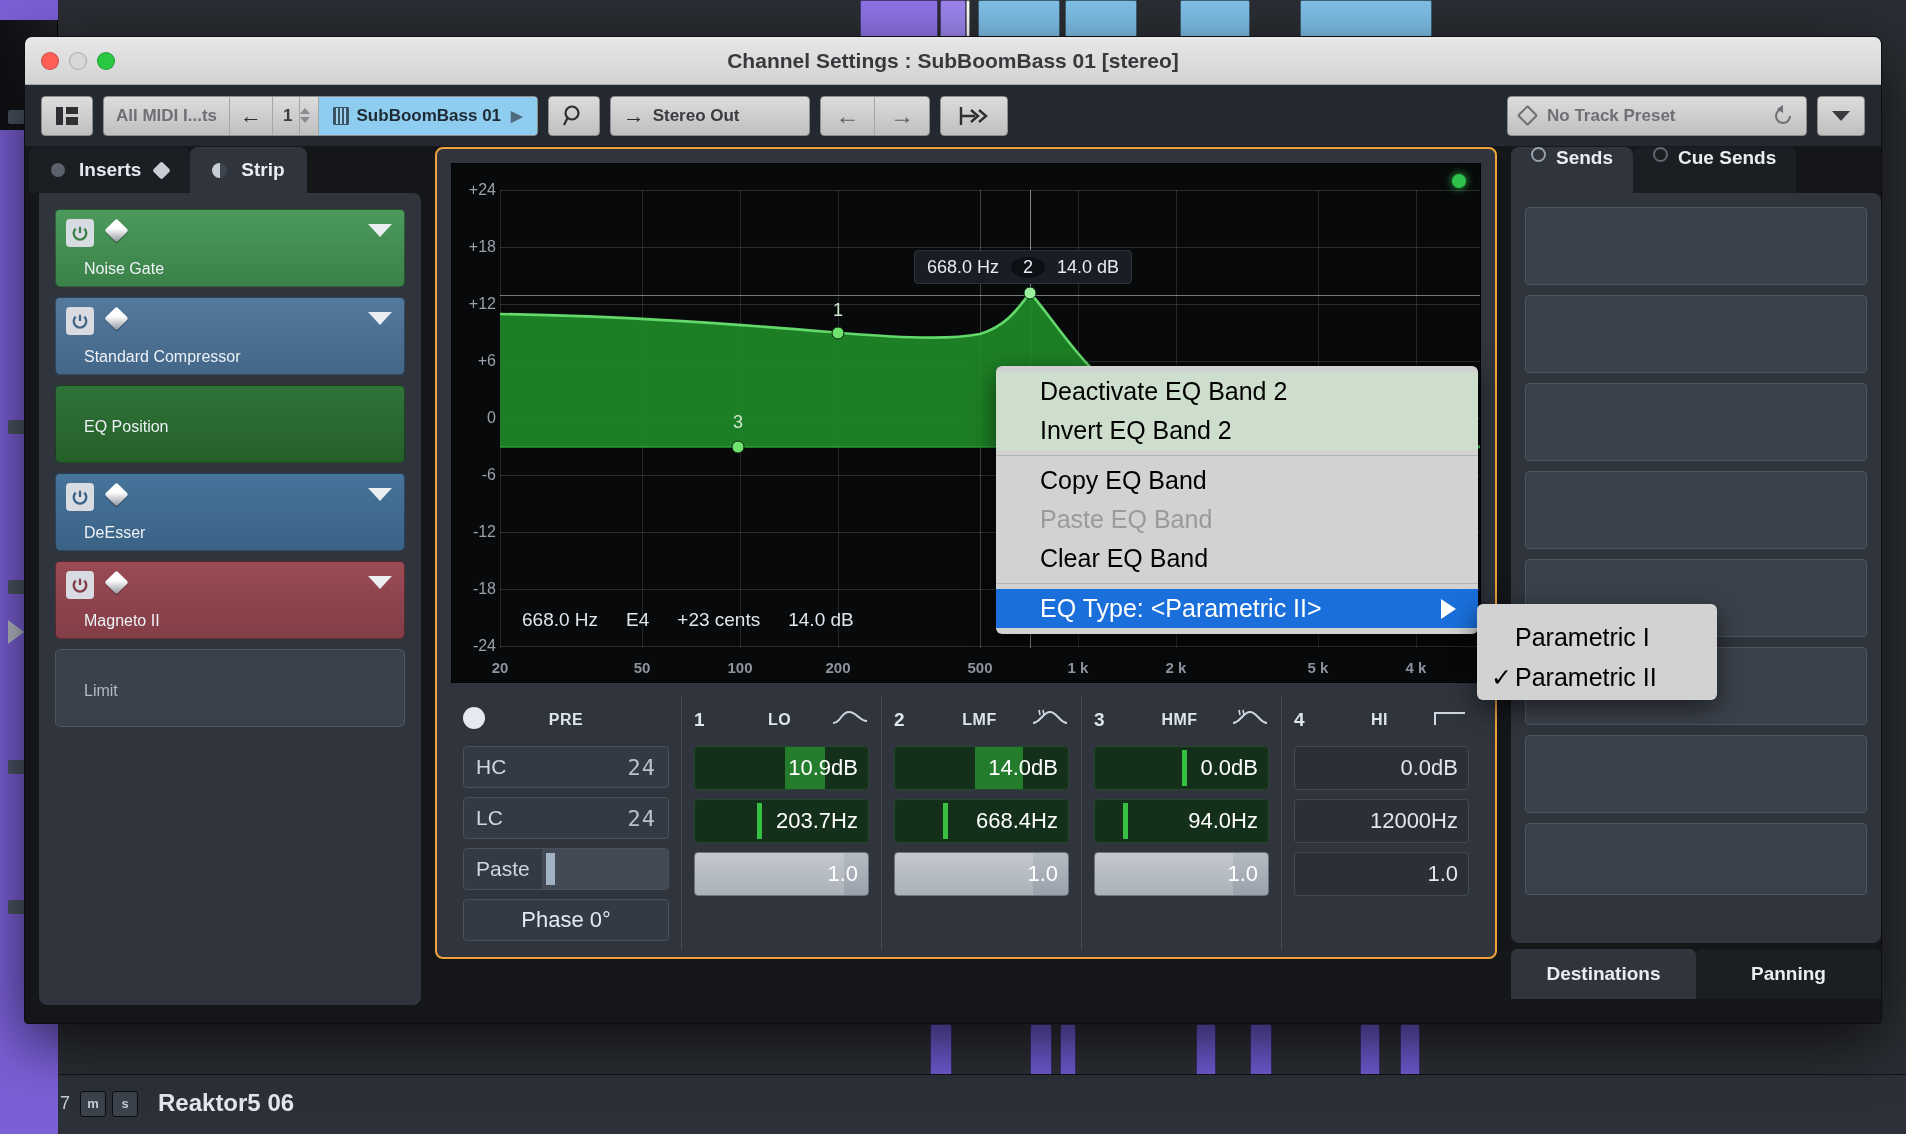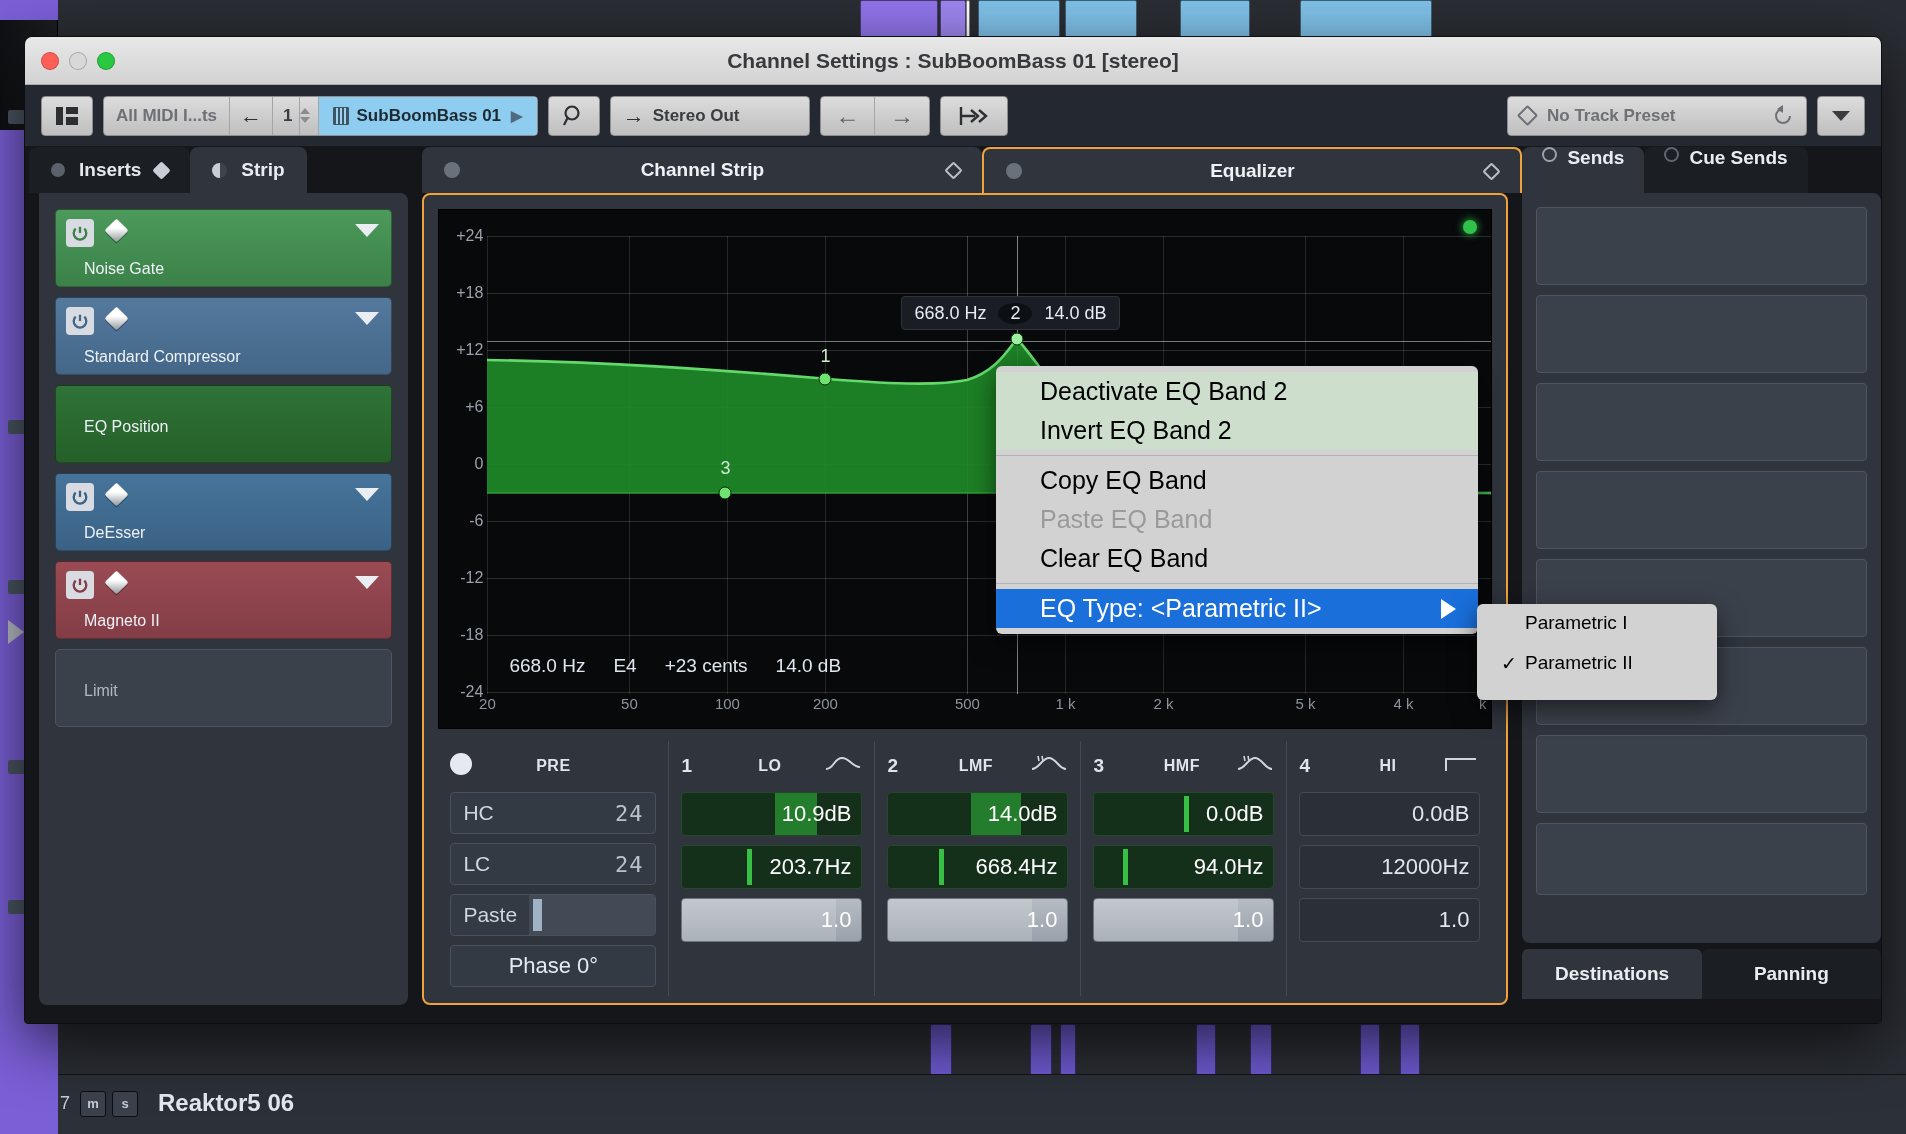--- a/index.html
+++ b/index.html
@@ -125,21 +125,21 @@
      border-radius: 8px; height: 812px; padding: 14px; position: relative; }
 
   
   .graph { position: relative; background: #07090b; border: 1px solid #000; height: 520px;
      overflow: hidden; }
   .graph .plot { position: absolute; left: 48px; right: 0; top: 26px; bottom: 34px; }
   .vlabel { position: absolute; left: 4px; color: #9aa1ab; font-size: 16px; width: 40px; text-align:right;
      transform: translateY(-50%); }
   .hline { position: absolute; left: 0; right: 0; height: 1px; background: rgba(255,255,255,.14); }
   .vline { position: absolute; top: 0; bottom: 0; width: 1px; background: rgba(255,255,255,.12); }
-  .flabel { position: absolute; bottom: 16px; color: #8d949e; font-size: 15px; transform: translateX(-50%); }
+  .flabel { position: absolute; bottom: 6px; color: #8d949e; font-size: 15px; transform: translateX(-50%); font-weight: bold; }
   .node { position: absolute; width: 13px; height: 13px; border-radius: 50%;
      background: #6fe26f; border: 1px solid #0b2a0b; transform: translate(-50%,-50%); }
   .nodelabel { position: absolute; color: #cfe8cf; font-size: 18px; transform: translate(-50%,-50%); }
   .greendot { position: absolute; right: 14px; top: 10px; width: 14px; height: 14px;
      border-radius: 50%; background: #2fc14a; box-shadow: 0 0 8px #2fc14a; }
   .tooltip { position: absolute; background: #1a1e24; border:1px solid #2d333c; border-radius: 4px;
      color: #e6ecf3; font-size: 18px; display: flex; align-items: center; height: 34px; }
   .tooltip .seg { padding: 0 12px; }
   .tooltip .seg.mid { background: #0c0f13; border-radius: 50%; min-width:34px; text-align:center; }
   .infobar { position: absolute; left: 56px; bottom: 44px; height: 36px; display:flex; align-items:center;
@@ -198,21 +198,21 @@
      padding: 6px 0; font-size: 25px; color: #000; z-index: 50; overflow: hidden; }
   .ctxmenu .tint { background: rgba(205,225,205,.85); }
   .mi { height: 39px; display:flex; align-items:center; padding: 0 0 0 44px; }
   .mi.disabled { color: #9a9a9a; }
   .mi.sel { background: #1a6fdb; color: #fff; justify-content: space-between; padding-right: 22px; }
   .mi.sel .tri { width:0;height:0;border-top:10px solid transparent;border-bottom:10px solid transparent;
      border-left:15px solid #fff; }
   .sep { height:1px; background:#b4b4b4; margin: 5px 0; }
   .submenu { position: absolute; left: 1477px; top: 604px; width: 240px; background: #d2d2d2;
      border-radius: 6px; box-shadow: 0 8px 26px rgba(0,0,0,.55); padding: 8px 0; z-index: 60; }
-  .smi { height: 40px; display:flex; align-items:flex-start; font-size:19px; color:#000; padding-left: 24px; }
+  .smi { height: 40px; display:flex; align-items:flex-end; font-size:25px; color:#000; padding-left: 14px; }
   .smi .chk { width: 24px; display:inline-block; }
 </style>
 </head>
 <body>
 
 <div id="root">
 
   <div class="daw-bg">
     <div class="daw-top-strip"></div>
     <div class="daw-track-area"></div>
@@ -403,32 +403,20 @@
             <div class="mname">Magneto II</div>
           </div>
 
           <div class="module" style="background:#3b414b;border:1px solid #4d5561;">
             <div class="mname" style="bottom:26px;color:#b2b9c3;">Limit</div>
           </div>
         </div>
       </div>
 
       <div class="center-panel">
-        <div class="center-tabrow">
-          <div class="ctab strip">
-            <span class="cdot"></span>
-            <span class="lbl">Channel Strip</span>
-            <span class="cdia diamond outline"></span>
-          </div>
-          <div class="ctab eq">
-            <span class="cdot"></span>
-            <span class="lbl">Equalizer</span>
-            <span class="cdia diamond outline"></span>
-          </div>
-        </div>
 
         <div class="eq-pane">
 
           <div class="graph">
             <div class="greendot"></div>
 
             <div class="vlabel" style="top:26px;">+24</div>
             <div class="vlabel" style="top:83px;">+18</div>
             <div class="vlabel" style="top:140px;">+12</div>
             <div class="vlabel" style="top:197px;">+6</div>

